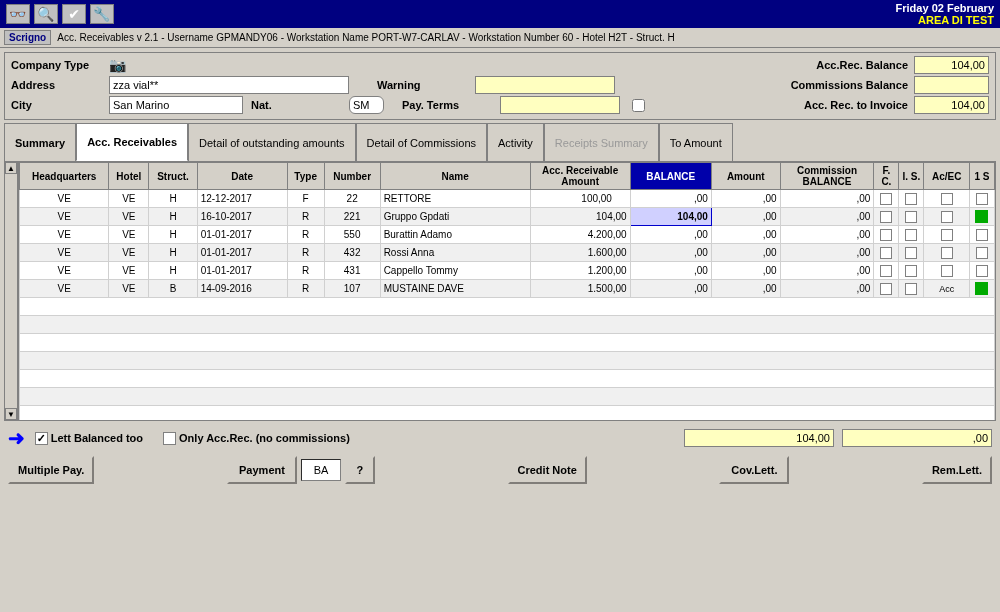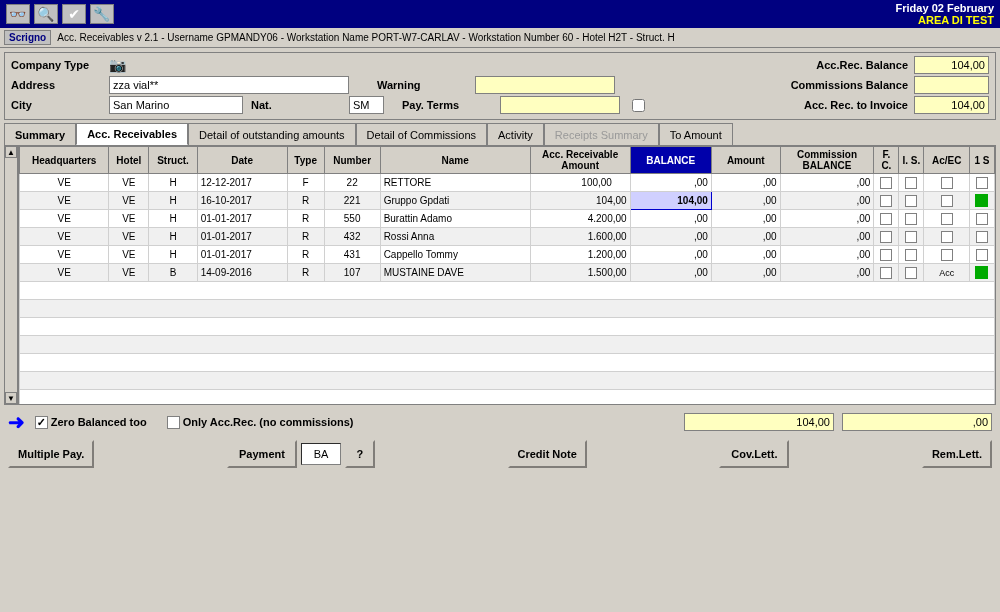--- a/index.html
+++ b/index.html
@@ -23,26 +23,26 @@
     .field-input { border: 1px solid #808080; background: white; padding: 1px 3px; font-size: 11px; height: 18px; }
     .field-input.wide { width: 220px; }
     .field-input.med { width: 100px; }
 
     
     .details-section { background: #d4d0c8; border: 1px solid #808080; padding: 3px 6px; margin-bottom: 3px; }
     .details-row { display: flex; align-items: center; gap: 8px; margin-bottom: 2px; }
     .detail-label { font-size: 11px; font-weight: bold; min-width: 90px; }
     .detail-input { border: 1px solid #808080; background: white; padding: 1px 3px; font-size: 11px; height: 18px; }
     .detail-input.wide { width: 240px; }
-    .detail-input.xsmall { width: 40px; }
+    .detail-input.xsmall { width: 40px; border-radius: 6px; }
     .camera-icon { font-size: 14px; }
 
     
     .tabs-row { display: flex; gap: 0; margin-bottom: 0; }
-    .tab { background: #d4d0c8; border: 1px solid #808080; border-bottom: none; padding: 3px 10px; font-size: 11px; cursor: pointer; height: 22px; display: flex; align-items: center; }
+    .tab { background: #d4d0c8; border: 1px solid #808080; border-bottom: none; padding: 3px 10px; font-size: 11px; cursor: pointer; height: 38px; display: flex; align-items: center; }
     .tab.active { background: white; font-weight: bold; border-bottom: 1px solid white; z-index: 1; }
     .tab.disabled { color: #999; }
 
     
     .table-container { background: white; border: 1px solid #808080; height: 300px; overflow-y: auto; overflow-x: hidden; }
     .data-table { width: 100%; border-collapse: collapse; font-size: 10px; }
     .data-table th { background: #d4d0c8; border: 1px solid #808080; padding: 2px 3px; font-size: 10px; font-weight: bold; text-align: center; position: sticky; top: 0; }
     .data-table td { border: 1px solid #d0d0d0; padding: 1px 3px; height: 18px; }
     .data-table tr:nth-child(even) { background: #f0f0f0; }
     .data-table tr:nth-child(odd) { background: white; }
@@ -346,21 +346,21 @@
             </tr>
           </tbody>
       </table>
     </div>
   </div>
 
   <div class="status-row">
     <span class="arrow-indicator">➜</span>
     <label class="checkbox-label">
       <div class="checkbox-input" style="background:white; border:1px solid #808080; width:13px; height:13px;">✓</div>
-      <span>Zero Balanced too</span>
+      <span>Lett Balanced too</span>
     </label>
     <label class="checkbox-label" style="margin-left:10px;">
       <div class="checkbox-input" style="background:white; border:1px solid #808080; width:13px; height:13px;"></div>
       <span>Only Acc.Rec. (no commissions)</span>
     </label>
     <div style="margin-left:auto; display:flex; gap:8px; align-items:center;">
       <input class="status-value" value="104,00" readonly="" style="background: rgb(255, 255, 192);">
       <input class="status-value" value=",00" readonly="" style="background: rgb(255, 255, 192);">
     </div>
   </div>

